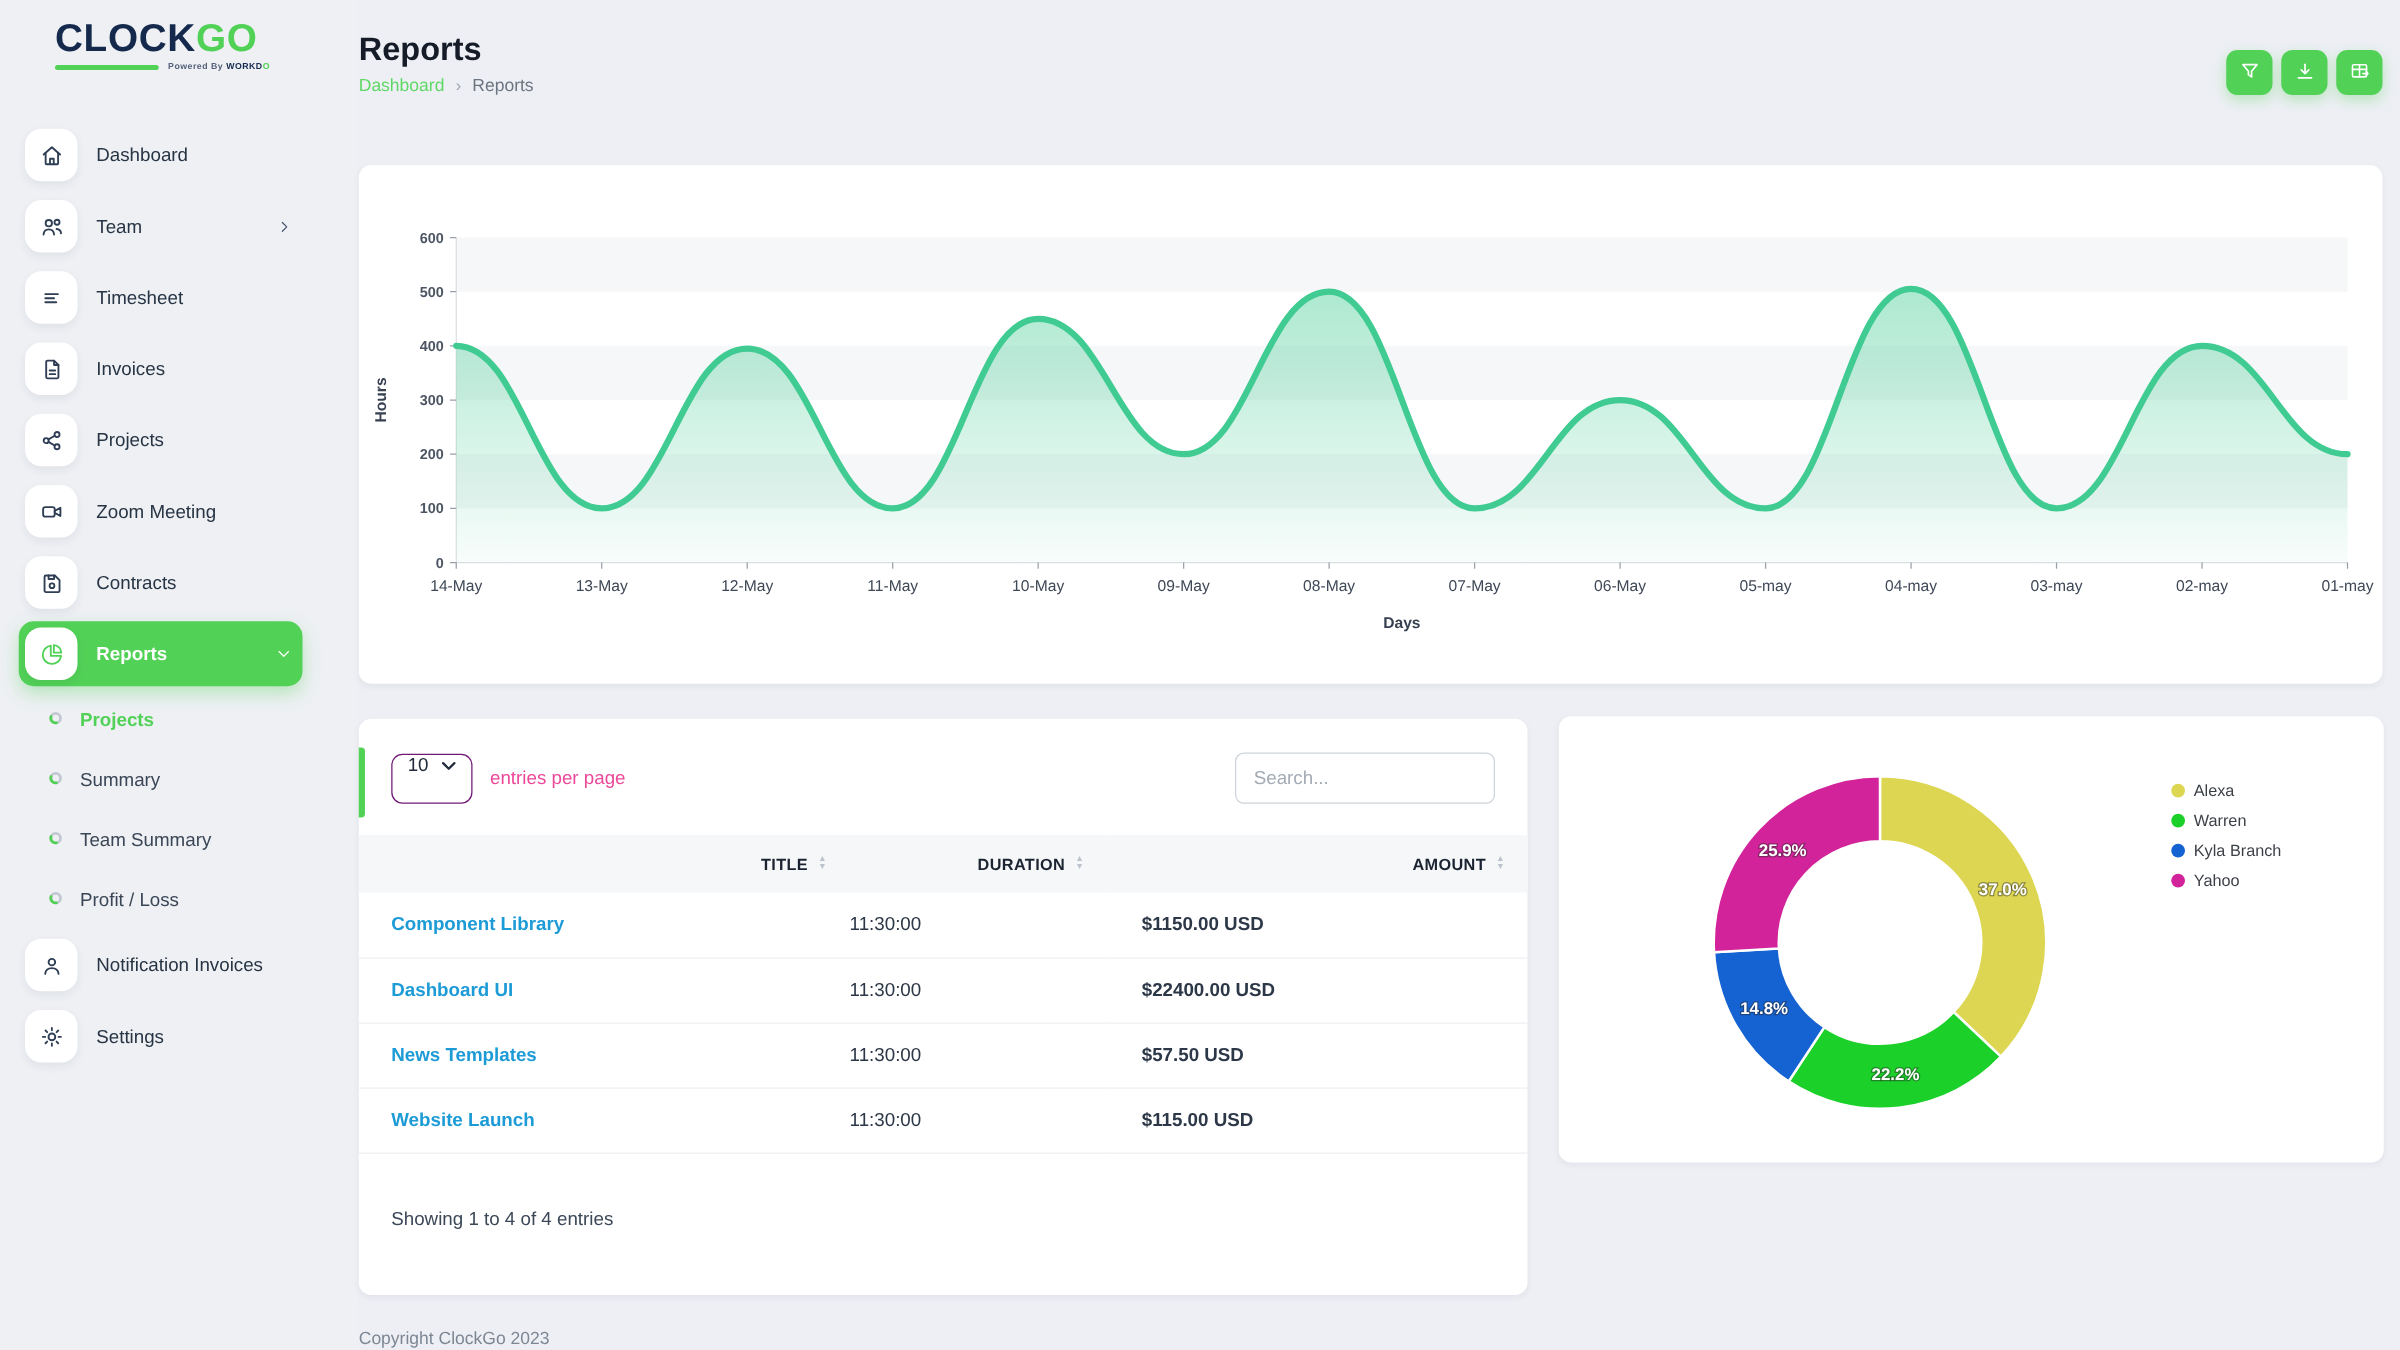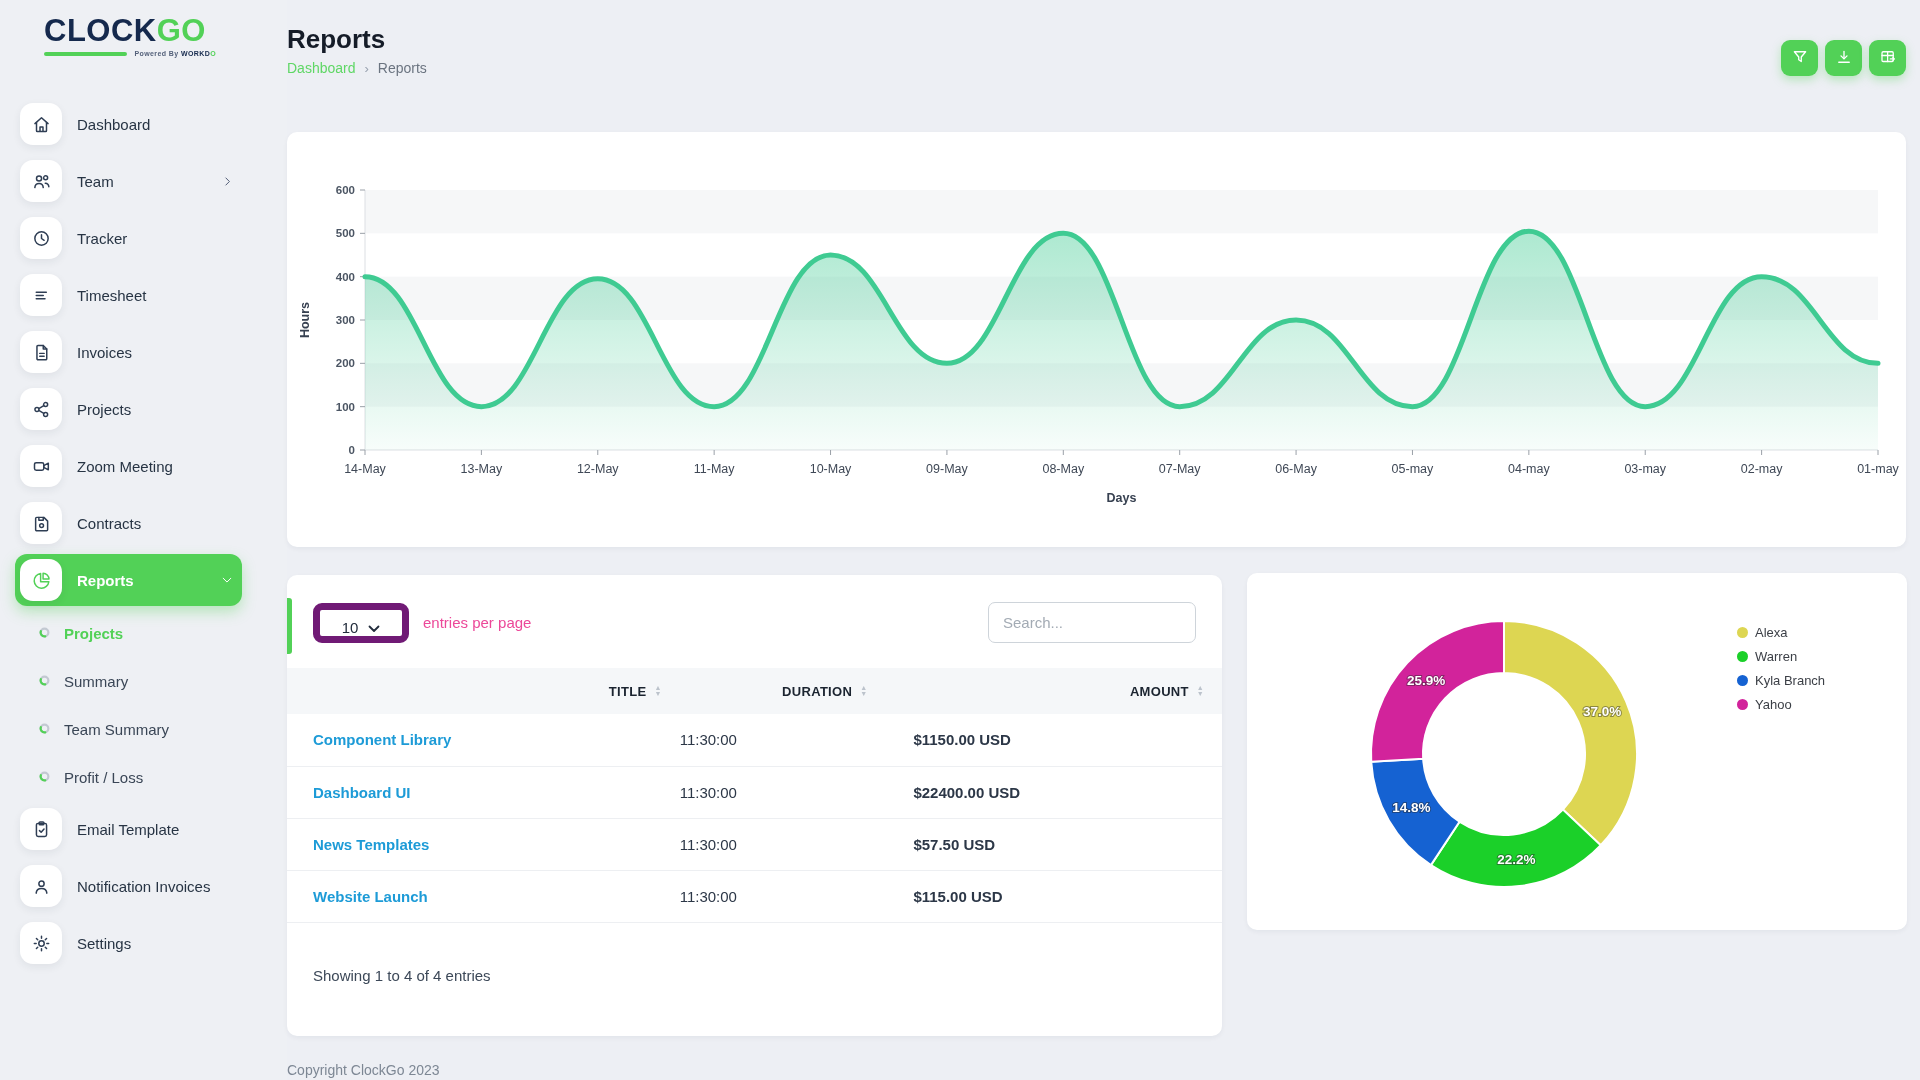--- a/index.html
+++ b/index.html
@@ -58,22 +58,22 @@
   
   .card { position:absolute; background:#fff; border-radius:10px; box-shadow:0 2px 5px rgba(25,35,60,.05); }
   #chart-card { left:287px; top:132px; width:1619px; height:415px; }
   #table-card { left:287px; top:575px; width:935px; height:461px; }
   #donut-card { left:1247px; top:573px; width:660px; height:357px; }
 
   .accent-strip { position:absolute; left:0; top:23px; width:5px; height:56px; background:#52d157; border-radius:0 3px 3px 0; }
 
   
   .controls { position:absolute; top:27px; left:26px; right:26px; display:flex; align-items:center; }
-  .entries-select { display:inline-flex; align-items:flex-end; justify-content:center; gap:10px;
-                    width:96px; height:40px; border:7px solid #701a75; border-radius:9px; background:#fff;
+  .entries-select { display:inline-flex; align-items:flex-start; justify-content:center; gap:10px;
+                    width:65px; height:40px; border:1px solid #701a75; border-radius:9px; background:#fff;
                     font-size:15px; color:#222c3c; cursor:pointer; }
   .entries-label { margin-left:14px; font-size:15px; color:#ec4899; }
   .search-input { margin-left:auto; width:208px; height:41px; border:1px solid #ced4da; border-radius:7px;
                   padding:0 14px; font-size:15px; color:#39434f; font-family:inherit; outline:none; }
   .search-input::placeholder { color:#a3abb4; }
 
   table.data { position:absolute; top:93px; left:0; width:100%; border-collapse:collapse; }
   table.data th { background:#f5f7f9; height:46px; text-align:left; font-size:13px; font-weight:700;
                   letter-spacing:.3px; color:#1b2430; cursor:pointer; }
   th .th-inner { display:flex; align-items:center; justify-content:flex-end; padding-right:18px; }
@@ -131,29 +131,20 @@
         <span class="nav-label">Team</span>
         <span class="nav-chev">
           <svg width="13" height="13" viewBox="0 0 24 24" fill="none" stroke="currentColor" stroke-width="1.7" stroke-linecap="round" stroke-linejoin="round">
             <path d="M9 5.5 15.5 12 9 18.5"></path>
           </svg>
         </span>
       </div>
       <div class="nav-item">
         <span class="icon-tile">
           <svg width="21" height="21" viewBox="0 0 24 24" fill="none" stroke="currentColor" stroke-width="1.7" stroke-linecap="round" stroke-linejoin="round">
-            <circle cx="12" cy="12" r="7.6"></circle>
-            <path d="M12 7.8V12l3 2.1"></path>
-          </svg>
-        </span>
-        <span class="nav-label">Tracker</span>
-      </div>
-      <div class="nav-item">
-        <span class="icon-tile">
-          <svg width="21" height="21" viewBox="0 0 24 24" fill="none" stroke="currentColor" stroke-width="1.7" stroke-linecap="round" stroke-linejoin="round">
             <path d="M6 8.4h11.5"></path>
             <path d="M6 12.1h8"></path>
             <path d="M6 15.8h10"></path>
           </svg>
         </span>
         <span class="nav-label">Timesheet</span>
       </div>
       <div class="nav-item">
         <span class="icon-tile">
           <svg width="21" height="21" viewBox="0 0 24 24" fill="none" stroke="currentColor" stroke-width="1.7" stroke-linecap="round" stroke-linejoin="round">
@@ -230,30 +221,20 @@
             <path d="M6.73 10.14 A4.2 4.2 0 0 1 2.05 4.56" stroke="#52d157" stroke-width="2.4"></path>
           </svg></span>
         <span class="sub-label">Team Summary</span>
       </div>
       <div class="sub-item">
         <span><svg width="11" height="11" viewBox="0 0 12 12" fill="none" stroke-linecap="round">
             <circle cx="6" cy="6" r="4.2" stroke="#c3c9d2" stroke-width="2.4"></circle>
             <path d="M6.73 10.14 A4.2 4.2 0 0 1 2.05 4.56" stroke="#52d157" stroke-width="2.4"></path>
           </svg></span>
         <span class="sub-label">Profit / Loss</span>
-      </div>
-      <div class="nav-item">
-        <span class="icon-tile">
-          <svg width="21" height="21" viewBox="0 0 24 24" fill="none" stroke="currentColor" stroke-width="1.7" stroke-linecap="round" stroke-linejoin="round">
-            <rect x="6.2" y="5" width="11.6" height="15" rx="2"></rect>
-            <rect x="9.3" y="3.4" width="5.4" height="3.2" rx="1"></rect>
-            <path d="M9.7 13.3l1.9 1.9 3.3-3.8"></path>
-          </svg>
-        </span>
-        <span class="nav-label">Email Template</span>
       </div>
       <div class="nav-item">
         <span class="icon-tile">
           <svg width="21" height="21" viewBox="0 0 24 24" fill="none" stroke="currentColor" stroke-width="1.7" stroke-linecap="round" stroke-linejoin="round">
             <circle cx="12" cy="8.8" r="3"></circle>
             <path d="M5.9 19.6c.3-3.6 3-5.3 6.1-5.3s5.8 1.7 6.1 5.3"></path>
           </svg>
         </span>
         <span class="nav-label">Notification Invoices</span>
       </div>

